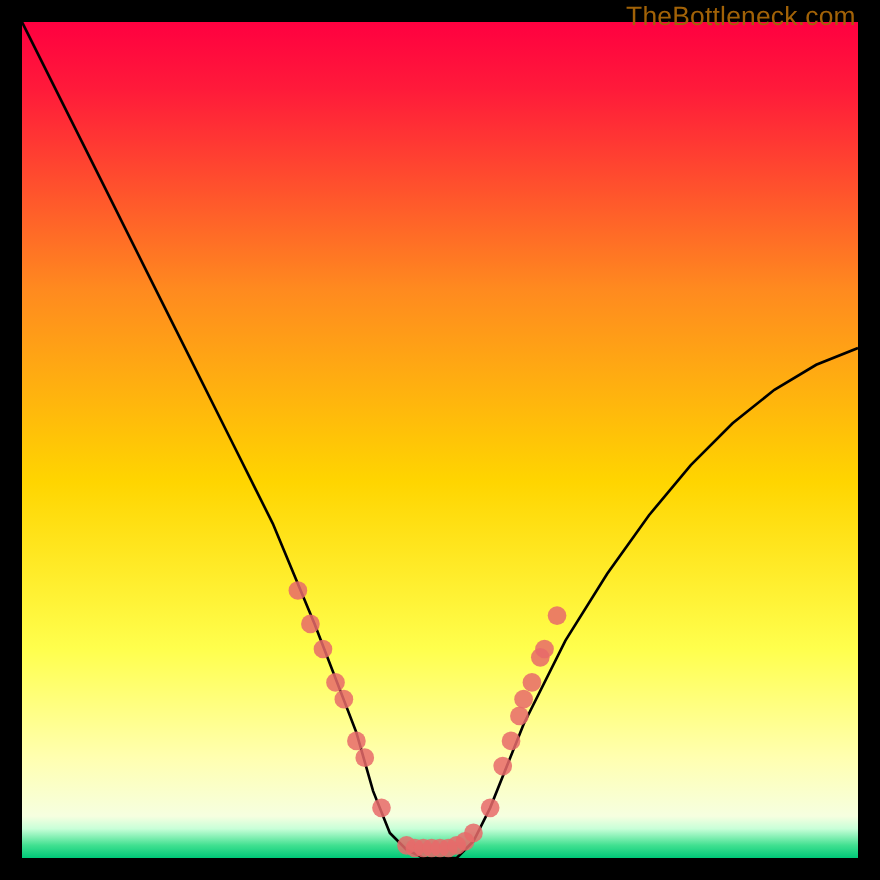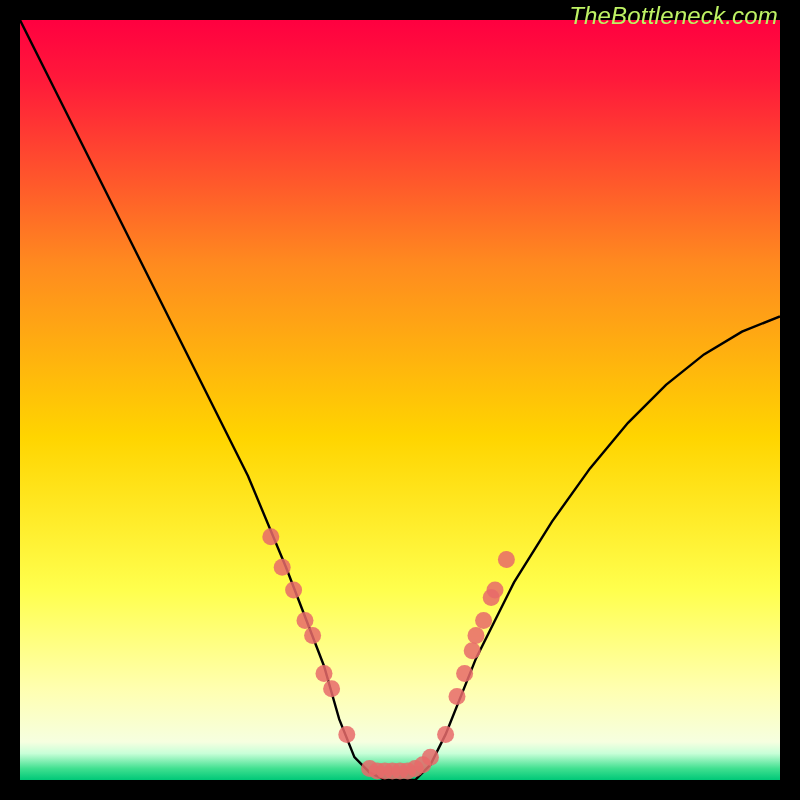--- a/index.html
+++ b/index.html
@@ -26,23 +26,22 @@
     width: 760px;
     height: 760px;
   }
   .watermark {
     position: absolute;
     top: 2px;
     right: 22px;
     font-family: Arial, Helvetica, sans-serif;
     font-size: 24px;
     font-weight: 400;
-    color: #bef264;
+    color: #a16207;
     letter-spacing: 0.2px;
-    font-style: italic;
   }
 </style>
 </head>
 <body>
 
 <div class="frame">
   <svg class="plot" viewBox="0 0 760 760">
     <defs>
       <linearGradient id="bgGrad" x1="0" y1="0" x2="0" y2="1">
           <stop offset="0%" stop-color="#ff0040"></stop>

